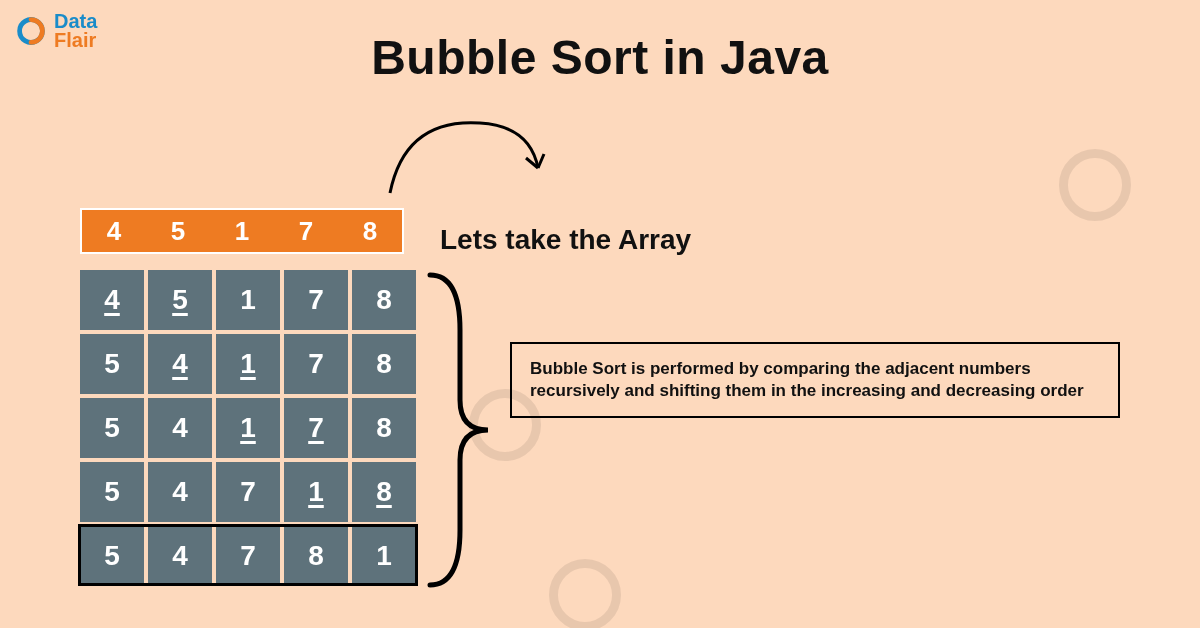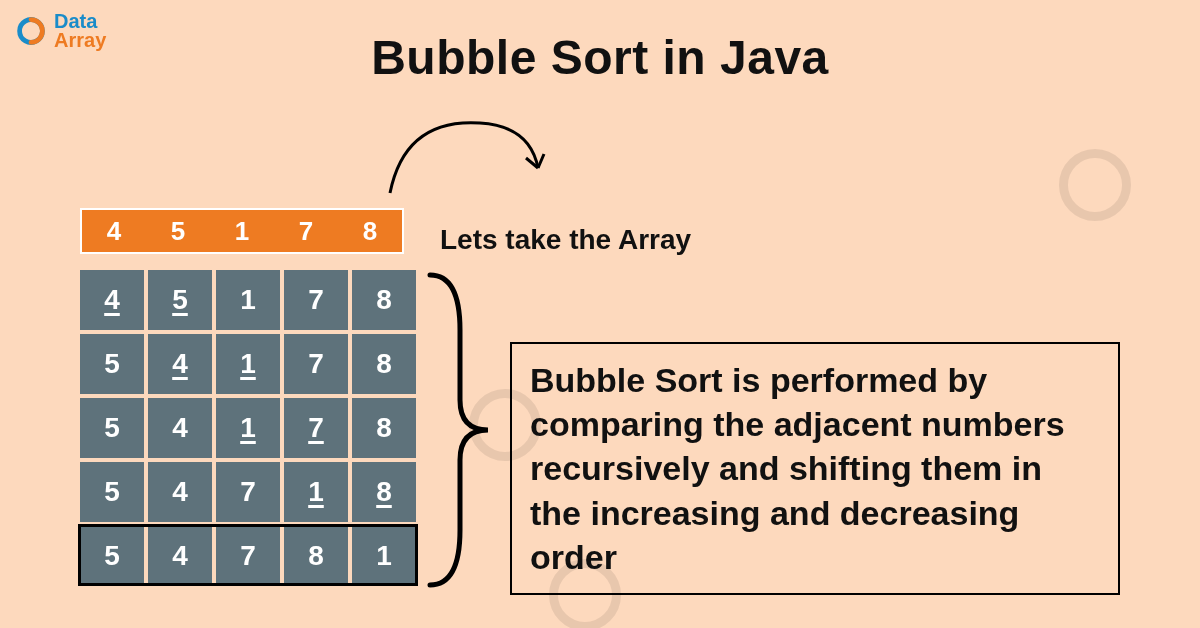--- a/index.html
+++ b/index.html
@@ -106,21 +106,21 @@
   width: 70px;
   height: 320px;
 }
 .desc-box {
   position: absolute;
   top: 342px;
   left: 510px;
   width: 610px;
   border: 2px solid #000;
   padding: 14px 18px;
-  font-size: 34px;
+  font-size: 17px;
   font-weight: 700;
   line-height: 1.3;
   color: #111;
 }
 .watermark {
   position: absolute;
   opacity: 0.08;
   width: 90px;
   height: 50px;
 }
@@ -131,21 +131,21 @@
 </head>
 <body>
 
 <div class="logo">
   <svg class="logo-mark" viewBox="0 0 40 40">
     <path d="M8 20 a12 12 0 1 1 0 0.01" fill="none" stroke="#1a8cc9" stroke-width="5" stroke-linecap="round"></path>
     <path d="M20 8 a12 12 0 0 1 0 24" fill="none" stroke="#ee7b22" stroke-width="5" stroke-linecap="round"></path>
   </svg>
   <div class="logo-text">
     <div>Data</div>
-    <div class="flair">Array</div>
+    <div class="flair">Flair</div>
   </div>
 </div>
 
 <h1 class="title">Bubble Sort in Java</h1>
 
 <svg class="arrow" viewBox="0 0 180 100">
   <path d="M10 85 Q 25 10, 100 15 Q 150 18, 158 60" fill="none" stroke="#000" stroke-width="3"></path>
   <path d="M158 60 l -12 -10 M158 60 l 6 -14" fill="none" stroke="#000" stroke-width="3"></path>
 </svg>
 

